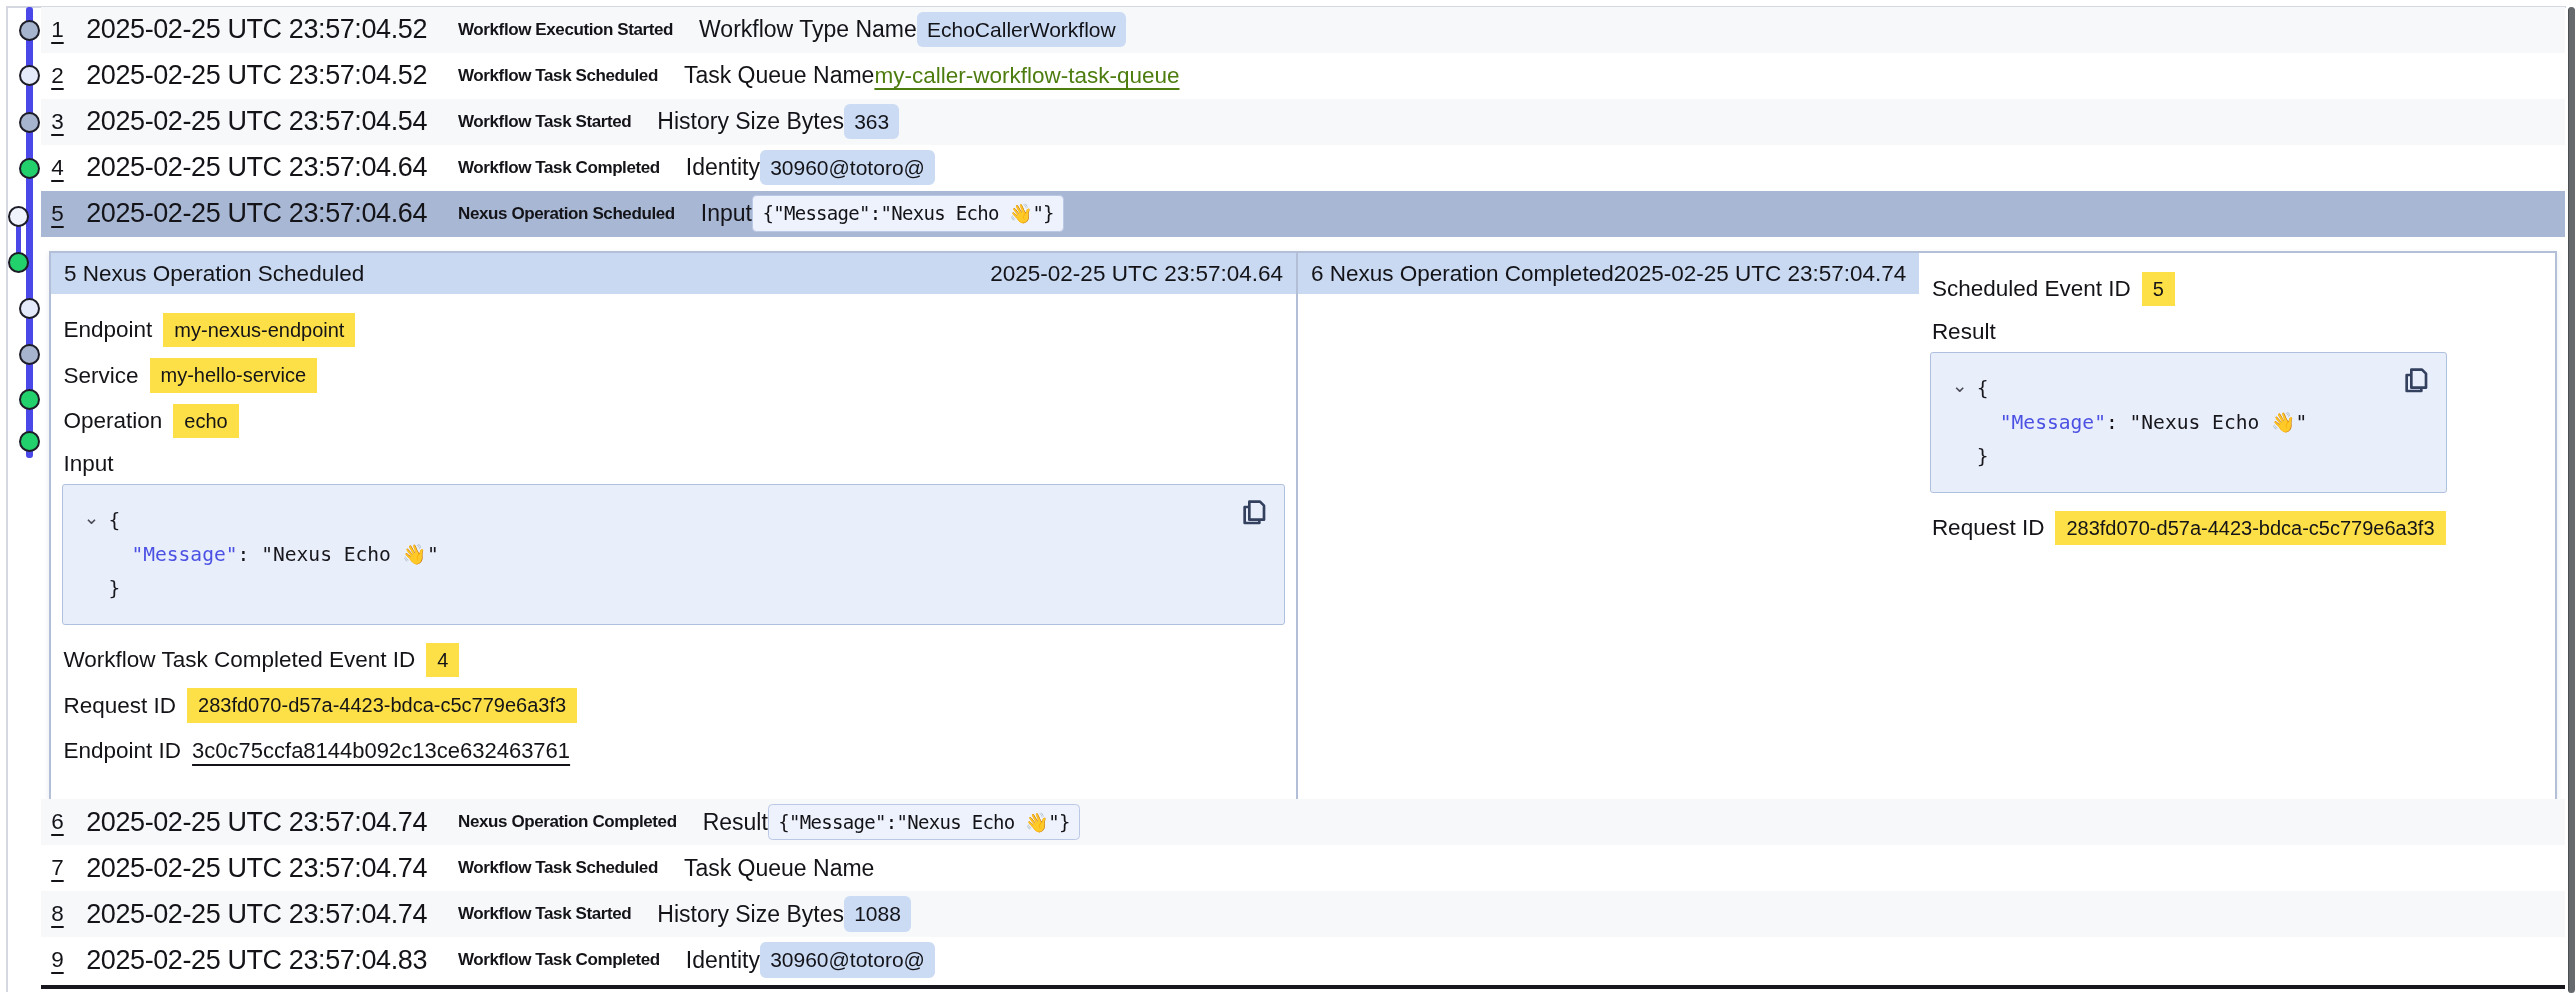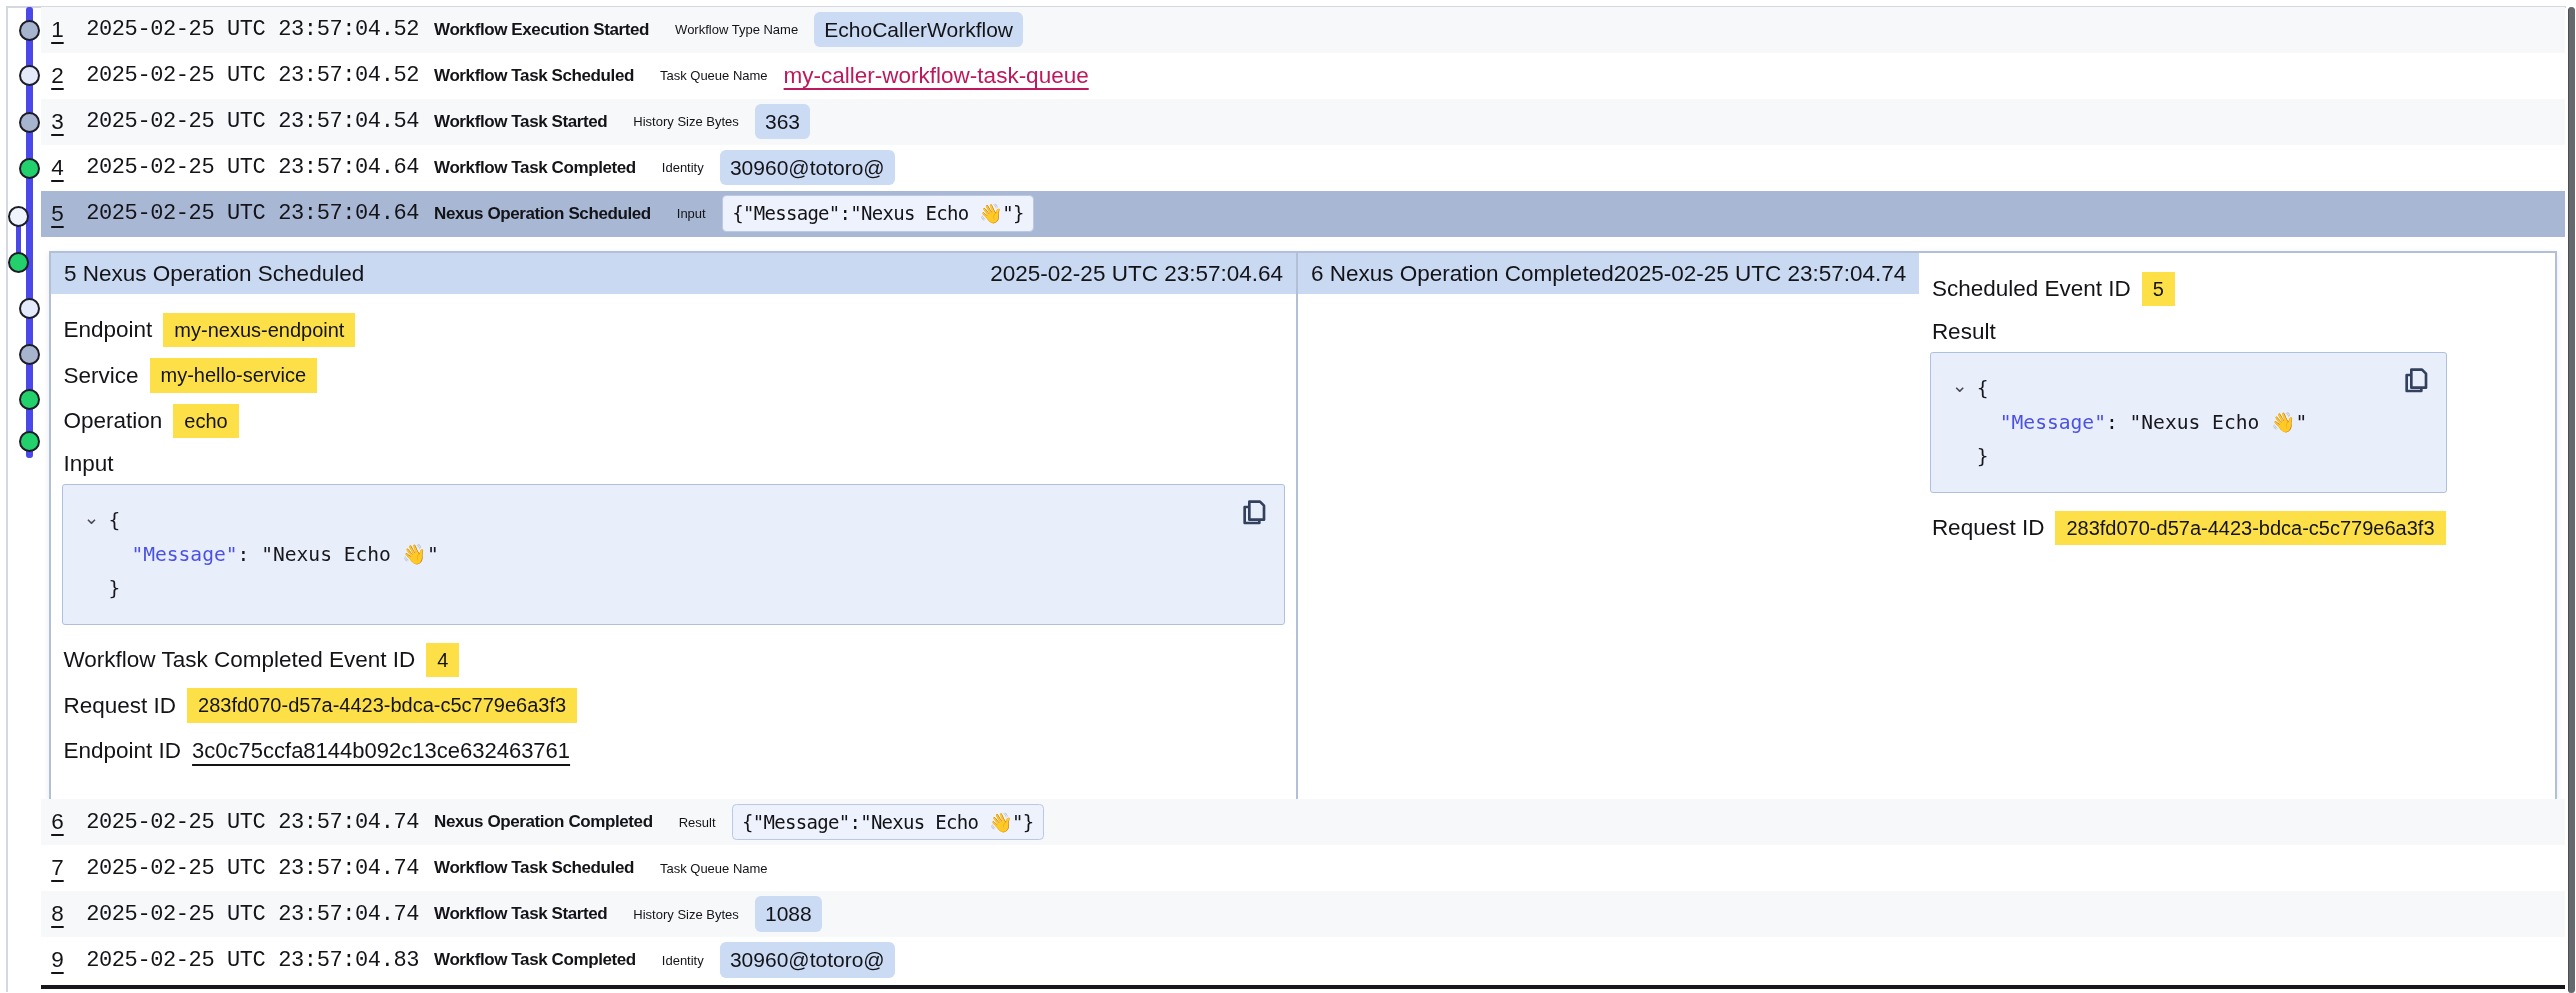--- a/index.html
+++ b/index.html
@@ -23,25 +23,25 @@
 
   
   .rows { position:absolute; left:41px; width:2524px; }
   .rows.top { top:6.5px; }
   .rows.bottom { top:799px; }
   .row { height:46px; display:flex; align-items:center; padding-left:10.2px; background:#ffffff; }
   .row.stripe   { background:#f7f8fa; }
   .row.selected { background:#a8b7d3; }
   .num { font-size:22.5px; color:#131318; text-decoration:underline; text-underline-offset:5.1px;
          text-decoration-thickness:1.5px; width:22px; margin-right:13px; flex:0 0 auto; }
-  .ts  { font-size:22px; margin-right:15px; flex:0 0 auto; letter-spacing:-0.4px;font-family:Liberation Mono, monospace; }
+  .ts  { font-size:27px; margin-right:31px; flex:0 0 auto; letter-spacing:-0.4px; }
   .ev  { font-size:17px; font-weight:700; margin-right:26px; flex:0 0 auto; letter-spacing:-0.4px; }
-  .al  { font-size:13px; margin-right:16px; flex:0 0 auto; }
+  .al  { font-size:23px; margin-right:0; flex:0 0 auto; }
   .val-badge { font-size:21px; background:#cbdbf4; border-radius:5.8px; padding:5.8px 10.2px; }
-  .val-link  { font-size:22.5px; color:#be185d; text-decoration:underline; text-underline-offset:5.1px;
+  .val-link  { font-size:22.5px; color:#4d7c0f; text-decoration:underline; text-underline-offset:5.1px;
                text-decoration-thickness:1.8px; }
   .val-mono  { font-family:"DejaVu Sans Mono", monospace; font-size:19px; background:#eef2fc;
                border:1.5px solid #bac7e5; border-radius:4.4px; padding:5.8px 9.5px; letter-spacing:-0.7px; }
 
   
   .panel { position:absolute; left:49px; top:251px; width:2508px; height:658px;
            display:flex; border:2.2px solid #b2bfd6; background:#ffffff;
            box-shadow:0 1.5px 5.8px rgba(40,60,100,0.10); }
   .pcol-left  { width:1247px; border-right:2.2px solid #b2bfd6; display:flex; flex-direction:column; }
   .pcol-right { flex:1; display:flex; }

